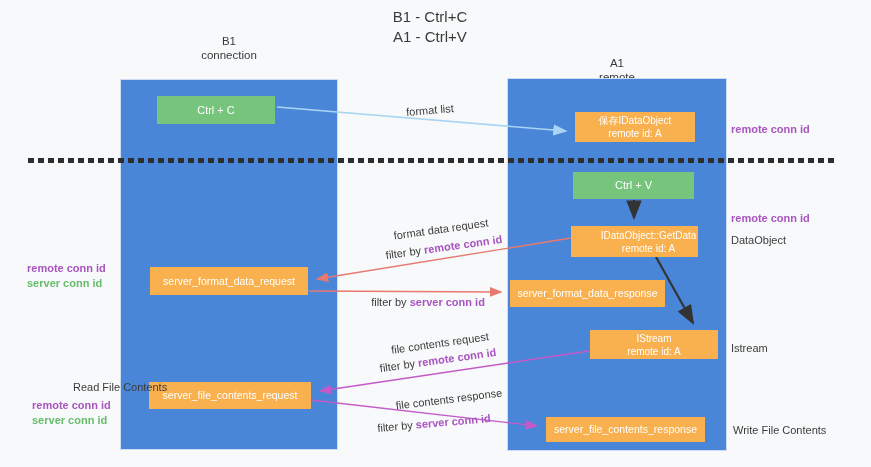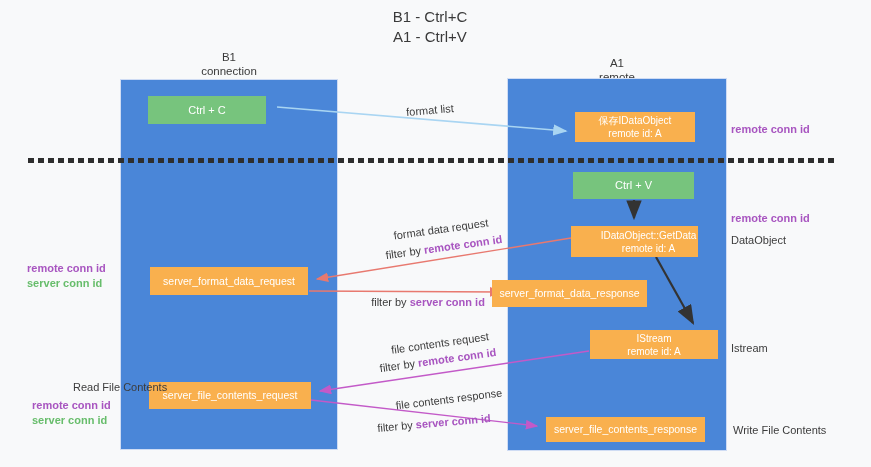--- a/index.html
+++ b/index.html
@@ -43,21 +43,21 @@
 </head>
 <body>
 
 <div class="canvas">
 
   <div class="abs title">
     <div>B1 - Ctrl+C</div>
     <div>A1 - Ctrl+V</div>
   </div>
 
-  <div class="abs lane-header" style="left:159px;top:50px;">
+  <div class="abs lane-header" style="left:159px;top:34px;">
     <div>B1</div>
     <div>connection</div>
   </div>
   <div class="abs lane-header" style="left:547px;top:56px;">
     <div>A1</div>
     <div>remote</div>
   </div>
 
   <div class="abs lane lane-left"></div>
   <div class="abs lane lane-right"></div>
@@ -81,21 +81,21 @@
     </defs>
     <line x1="277" y1="107" x2="566" y2="131" stroke="#a9d5f2" stroke-width="1.6" marker-end="url(#m-blue)"></line>
     <line x1="634" y1="200" x2="634" y2="218" stroke="#333333" stroke-width="2.2" marker-end="url(#m-black)"></line>
     <line x1="571" y1="238" x2="317" y2="279" stroke="#e8796f" stroke-width="1.4" marker-end="url(#m-salmon)"></line>
     <line x1="309" y1="291" x2="501" y2="292" stroke="#e8796f" stroke-width="1.4" marker-end="url(#m-salmon)"></line>
     <line x1="656" y1="257" x2="693" y2="323" stroke="#333333" stroke-width="2.2" marker-end="url(#m-black)"></line>
     <line x1="589" y1="351" x2="320" y2="391" stroke="#c35ac8" stroke-width="1.4" marker-end="url(#m-magenta)"></line>
     <line x1="311" y1="400" x2="537" y2="426" stroke="#c35ac8" stroke-width="1.4" marker-end="url(#m-magenta)"></line>
   </svg>
 
-  <div class="abs node green" style="left:148px;top:96px;width:118px;height:28px;font-size:11px;">
+  <div class="abs node green" style="left:157px;top:96px;width:118px;height:28px;font-size:11px;">
     <span>Ctrl + C</span>
   </div>
 
   <div class="abs node orange" style="left:575px;top:112px;width:120px;height:30px;font-size:10px;">
     <span>保存IDataObject</span>
     <span>remote id: A</span>
   </div>
 
   <div class="abs node green" style="left:573px;top:172px;width:121px;height:27px;font-size:11px;text-align:center;">
     <span>Ctrl + V</span>
@@ -103,21 +103,21 @@
 
   <div class="abs node orange" style="left:571px;top:226px;width:127px;height:31px;font-size:10px;padding-left:28px;">
     <span>IDataObject::GetData</span>
     <span>remote id: A</span>
   </div>
 
   <div class="abs node orange" style="left:150px;top:267px;width:158px;height:28px;">
     <span>server_format_data_request</span>
   </div>
 
-  <div class="abs node orange" style="left:492px;top:280px;width:155px;height:27px;">
+  <div class="abs node orange" style="left:510px;top:280px;width:155px;height:27px;">
     <span>server_format_data_response</span>
   </div>
 
   <div class="abs node orange" style="left:590px;top:330px;width:128px;height:29px;font-size:10px;">
     <span>IStream</span>
     <span>remote id: A</span>
   </div>
 
   <div class="abs node orange" style="left:149px;top:382px;width:162px;height:27px;">
     <span>server_file_contents_request</span>

